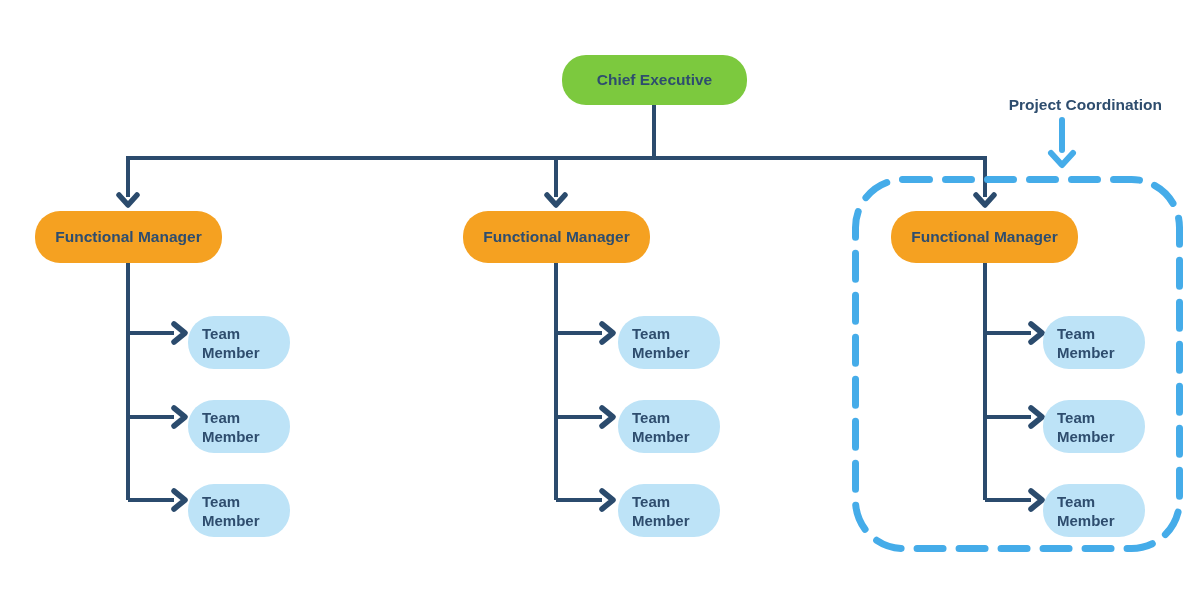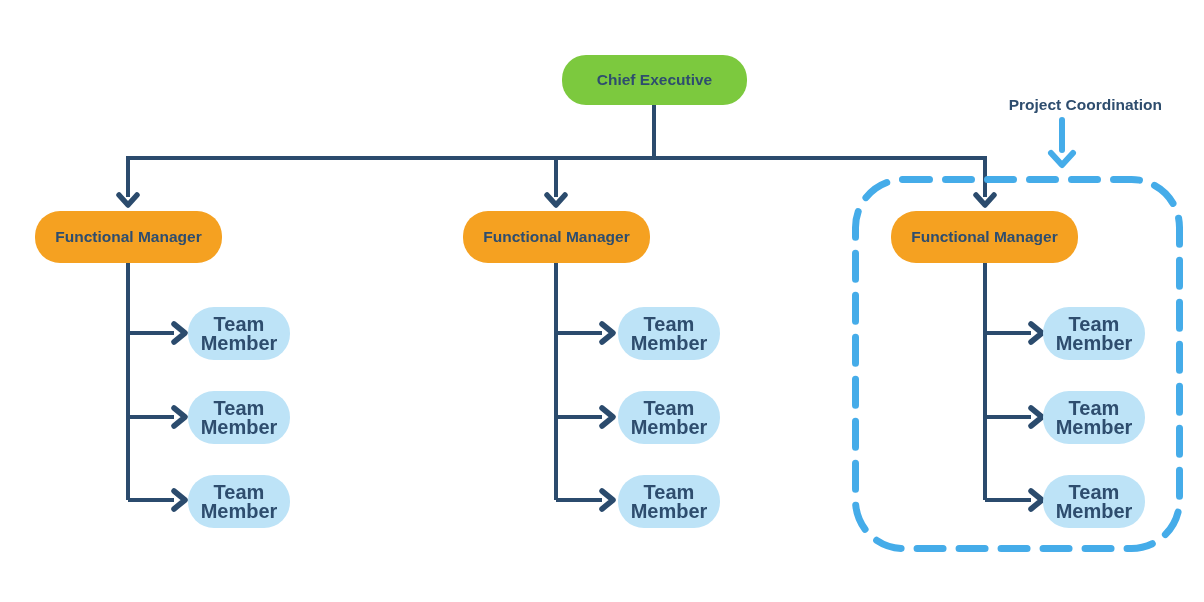--- a/index.html
+++ b/index.html
@@ -53,21 +53,21 @@
     stroke-width: 6;
     stroke-linecap: round;
     stroke-linejoin: round;
   }
   .node {
     position: absolute;
     z-index: 1;
     display: flex;
     align-items: center;
     justify-content: center;
-    text-align: center;
+    text-align: left;
     font-weight: bold;
     color: var(--c-text, #2E4D6E);
     box-sizing: border-box;
   }
   .chief {
     left: 562px; top: 55px;
     width: 185px; height: 50px;
     border-radius: 24px;
     background: var(--c-executive, #7CC93E);
     font-size: 15.5px;
@@ -79,23 +79,24 @@
     background: var(--c-manager, #F5A121);
     font-size: 15.5px;
   }
   .m0 { left: 35px; }
   .m1 { left: 463px; }
   .m2 { left: 891px; }
   .team {
     width: 102px; height: 53px;
     border-radius: 26px;
     background: var(--c-team, #BDE3F7);
-    font-size: 20px;
+    font-size: 15px;
     line-height: 19px;
     padding: 0 14px;
+    margin-top: 9px;
   }
   .c0 { left: 188px; }
   .c1 { left: 618px; }
   .c2 { left: 1043px; }
   .r0 { top: 307px; }
   .r1 { top: 391px; }
   .r2 { top: 475px; }
   .annotation-label {
     position: absolute;
     z-index: 1;

